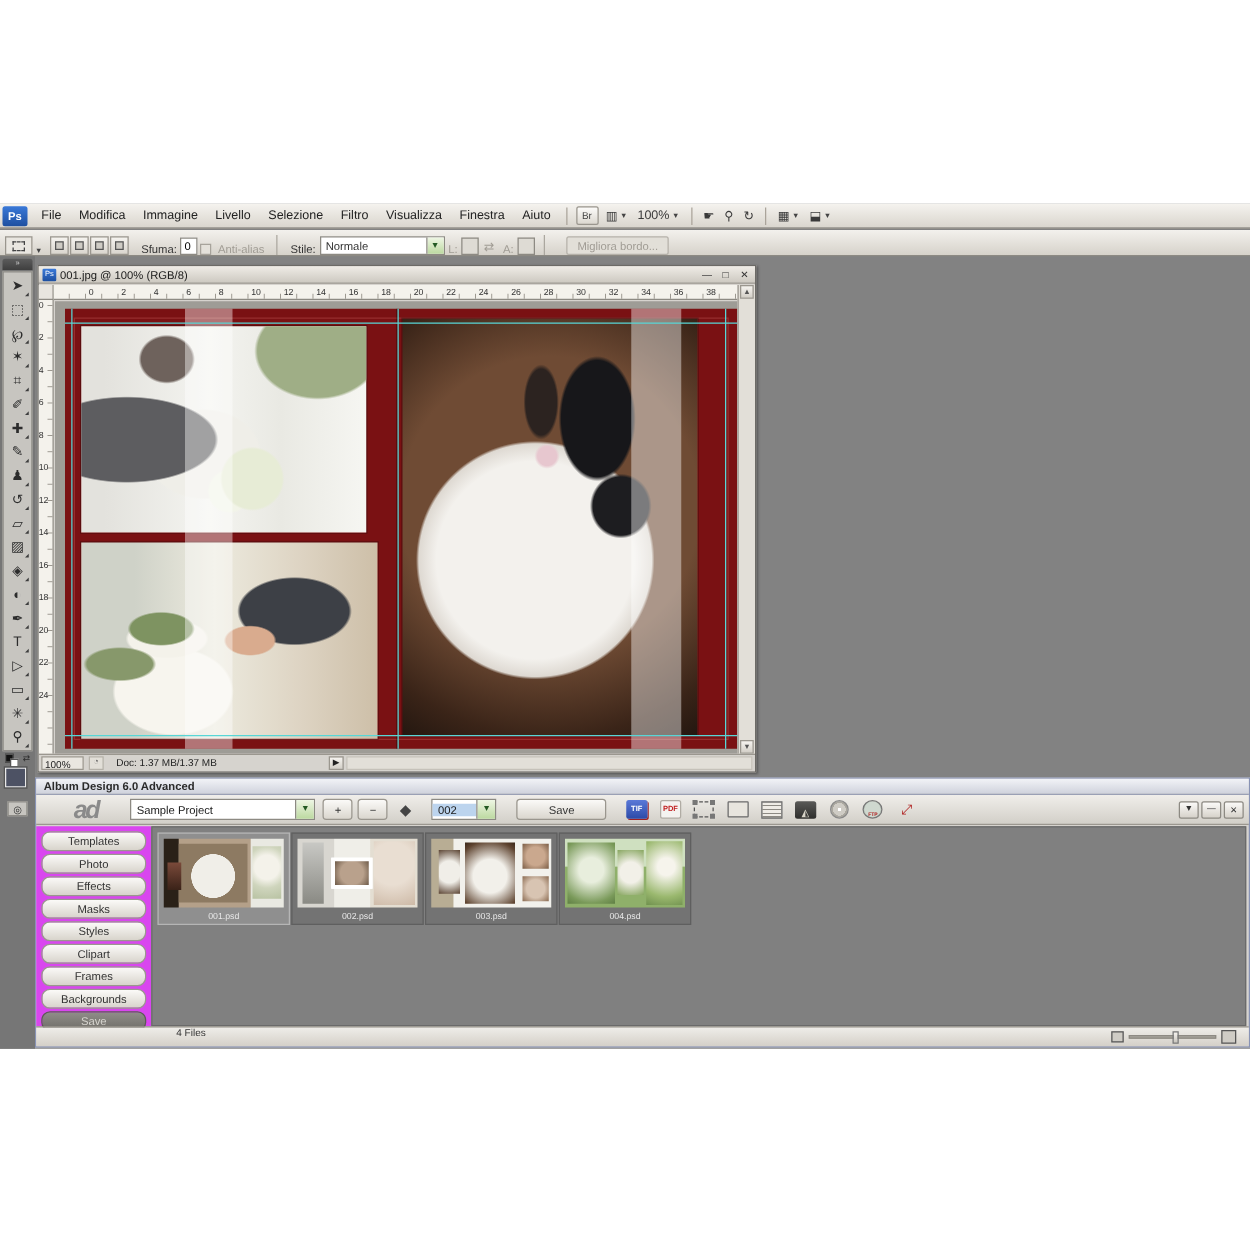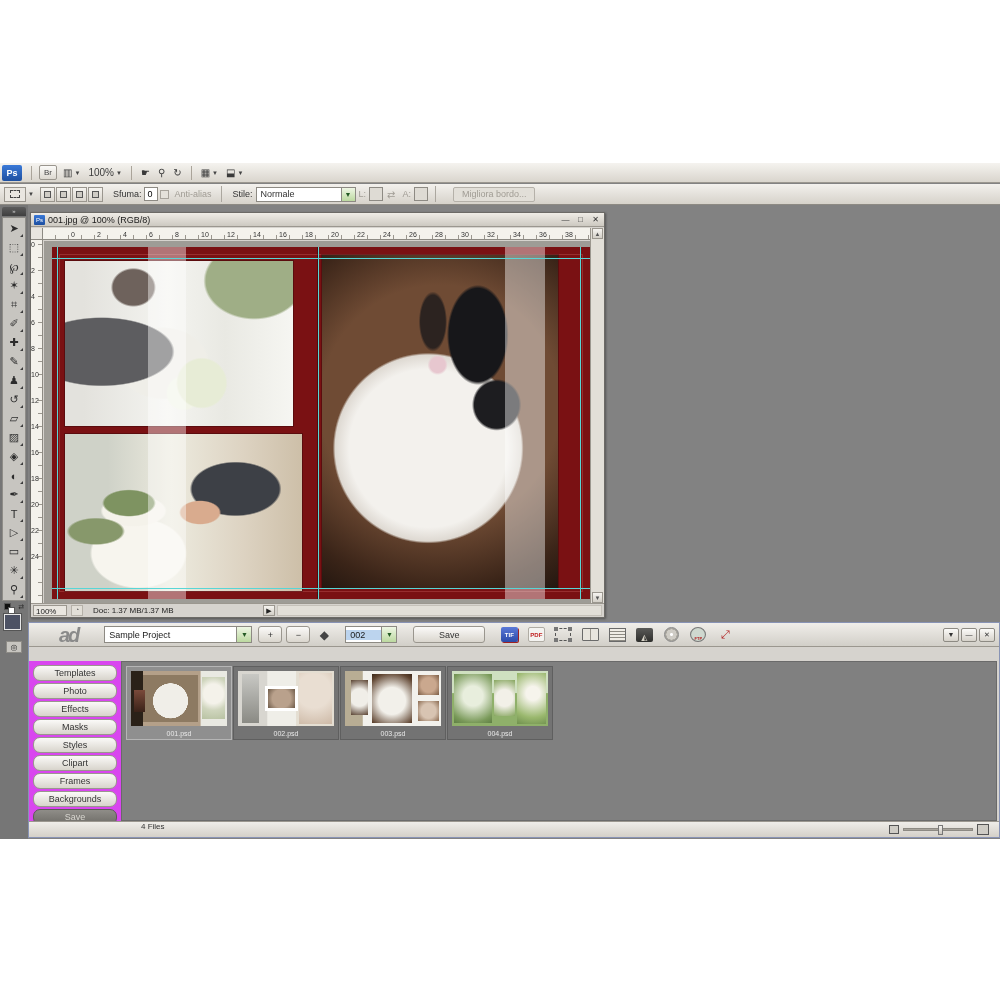--- a/index.html
+++ b/index.html
@@ -9,21 +9,21 @@
   
   .menubar { position:absolute; left:0; top:0; width:100%; height:20px; background:linear-gradient(#f5f3ef,#d9d5cd); border-bottom:1px solid #9b978f; display:flex; align-items:center; }
   .ps-logo { width:20px; height:16px; margin:0 4px 0 2px; background:linear-gradient(#3a79d8,#1d4fa0); color:#fff; font-size:9px; font-weight:bold; display:flex; align-items:center; justify-content:center; border-radius:2px; }
   .menu-item { padding:2px 7px; font-size:10px; color:#222; cursor:default; }
   .mb-sep { width:1px; height:14px; background:#aaa49a; margin:0 5px; }
   .mb-btn { min-width:18px; height:15px; border:1px solid #9a968e; background:linear-gradient(#fcfbf9,#dcd8d0); font-size:8px; display:flex; align-items:center; justify-content:center; margin:0 2px; border-radius:2px; color:#444; }
   .mb-flat { font-size:10px; color:#3a3a3a; margin:0 4px; display:flex; align-items:center; gap:2px; }
   .caret { font-size:6px; color:#444; }
 
   
-  .optionsbar { position:absolute; left:0; top:21px; width:100%; height:21px; background:linear-gradient(#f3f1ed,#d6d2ca); border-bottom:1px solid #8d8a83; display:flex; align-items:center; font-size:9px; color:#333; }
+  .optionsbar { position:absolute; left:0; top:21px; width:100%; height:21px; background:linear-gradient(#f3f1ed,#d6d2ca); border-bottom:1px solid #8d8a83; display:flex; align-items:flex-end; font-size:9px; color:#333; }
   .tool-preview { width:22px; height:15px; border:1px solid #9a968e; background:#e9e6e0; margin:0 2px 0 4px; display:flex; align-items:center; justify-content:center; }
   .dashed-box { width:10px; height:8px; border:1px dashed #444; }
   .combine-group { display:flex; margin:0 6px; }
   .combine-btn { width:15px; height:15px; border:1px solid #9a968e; background:linear-gradient(#f5f3ef,#d9d5cd); margin-right:1px; display:flex; align-items:center; justify-content:center; }
   .combine-btn .sq { width:7px; height:7px; border:1px solid #555; background:#cfccc5; }
   .ob-label { margin:0 3px; }
   .ob-label.dis, .dis { color:#a09c94; }
   .ob-input { width:14px; height:14px; border:1px solid #8d8a83; background:#fff; font-size:9px; padding:0 2px; font-family:"Liberation Sans",sans-serif; }
   .ob-input.dis { background:#dedbd4; color:#a09c94; }
   .ob-check { width:9px; height:9px; border:1px solid #a7a39b; background:#e4e1da; margin:0 2px; }
@@ -169,20 +169,32 @@
   .slider-track { width:70px; height:3px; background:#a8a49c; border:1px solid #8d8a83; position:relative; }
   .slider-thumb { position:absolute; left:34px; top:-4px; width:5px; height:10px; background:linear-gradient(#f5f3ef,#c9c5bd); border:1px solid #777; }
 </style>
 </head>
 <body>
 
 <div id="app">
 
   <div class="menubar">
     <div class="ps-logo">Ps</div>
+    <div id="menu-items" style="display:flex;">
+
+    <div class="menu-item">File</div>
+        <div class="menu-item">Modifica</div>
+        <div class="menu-item">Immagine</div>
+        <div class="menu-item">Livello</div>
+        <div class="menu-item">Selezione</div>
+        <div class="menu-item">Filtro</div>
+        <div class="menu-item">Visualizza</div>
+        <div class="menu-item">Finestra</div>
+        <div class="menu-item">Aiuto</div>
+      </div>
     <div class="mb-sep"></div>
     <div class="mb-btn">Br</div>
     <div class="mb-flat">
         <span>▥</span>
         <span class="caret">▼</span>
       </div>
     <div class="mb-flat">
         <span>100%</span>
         <span class="caret">▼</span>
       </div>
@@ -330,20 +342,21 @@
     <div class="statusbar">
       <span class="sb-zoom">100%</span>
       <span class="sb-ico">◔</span>
       <span class="sb-doc">Doc: 1.37 MB/1.37 MB</span>
       <span class="sb-arr">▶</span>
       <span class="sb-rest"></span>
     </div>
   </div>
 
   <div class="album">
+    <div class="al-title">Album Design 6.0 Advanced</div>
     <div class="al-toolbar">
       <span class="ad-logo">ad</span>
       <div class="al-select" style="width:148px;">
         <span class="val" style="flex:1;">Sample Project</span>
         <span class="dd">▼</span>
       </div>
       <div class="al-btn" style="width:24px;">+</div>
       <div class="al-btn" style="width:24px;">−</div>
       <div class="tb-ico">◆</div>
       <div class="al-select" style="width:52px; margin-left:4px;">

